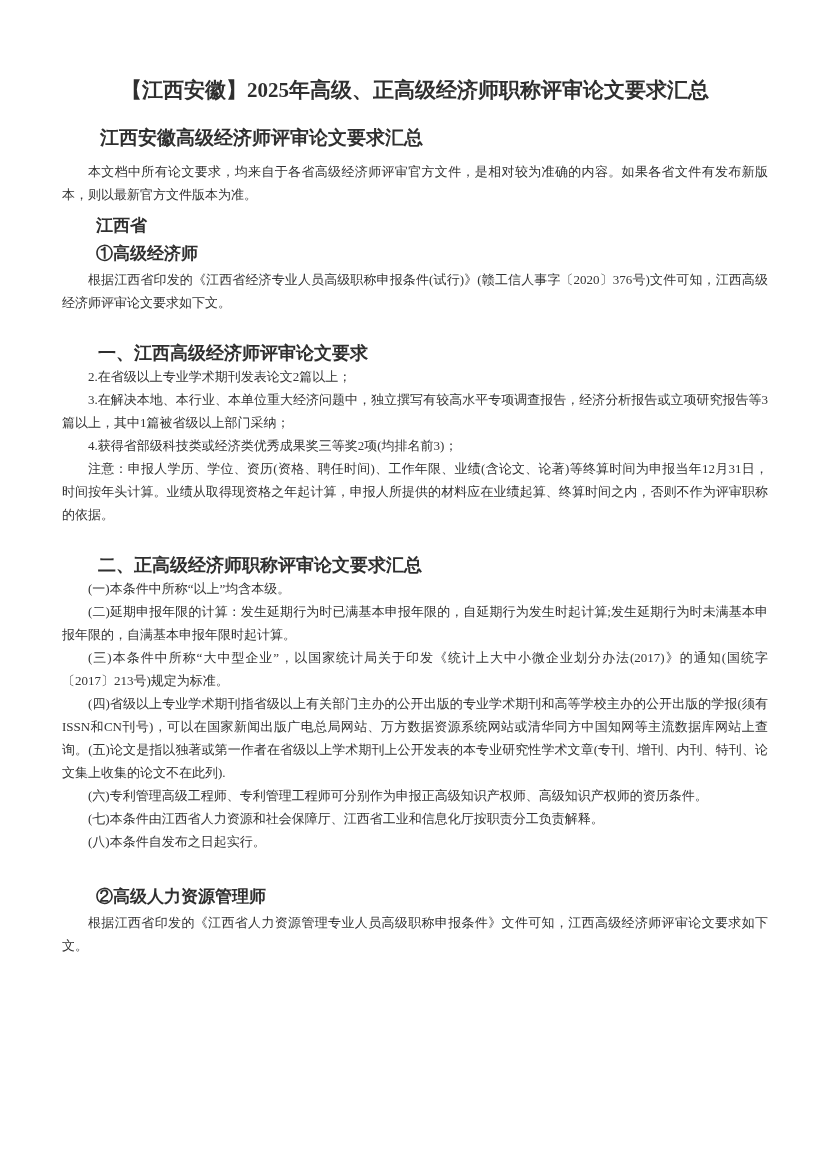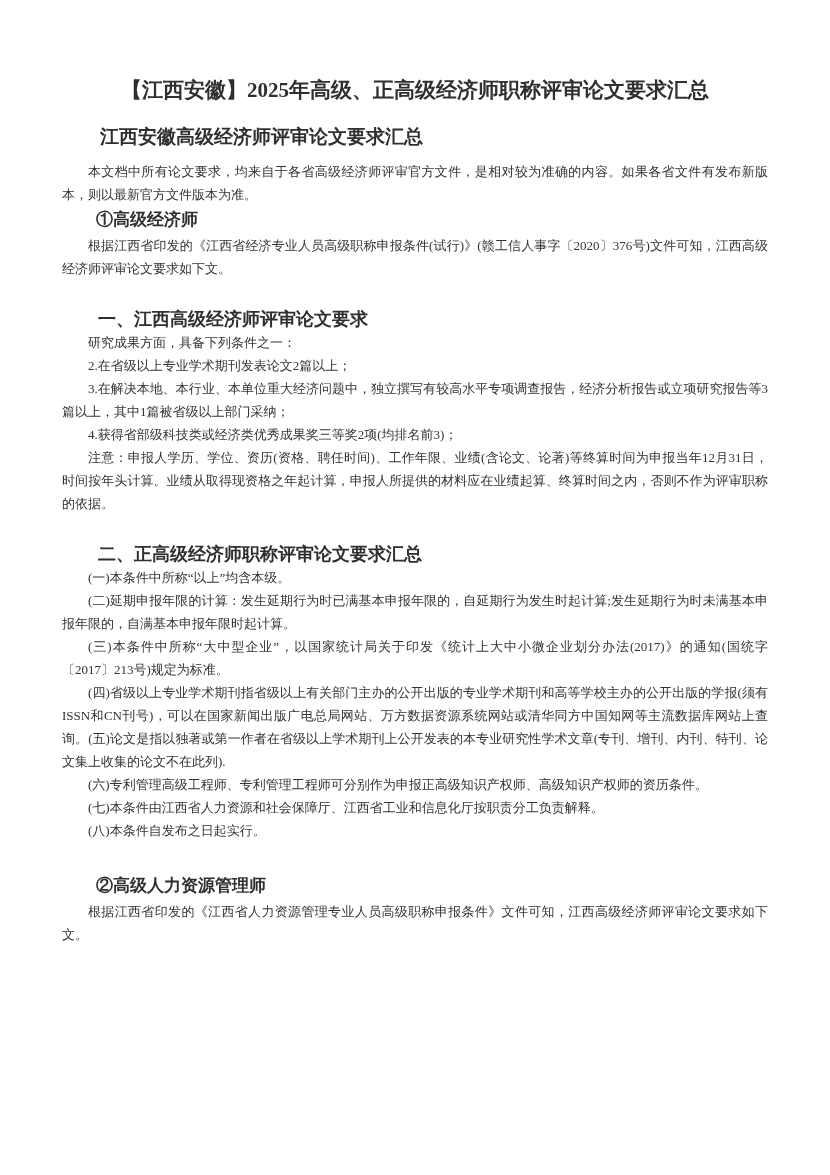--- a/index.html
+++ b/index.html
@@ -30,21 +30,20 @@
     margin: 0 0 20px 0;
     color: #2f2f2f;
   }
   .h-summary {
     font-size: 19px;
     font-weight: bold;
     line-height: 28px;
     text-indent: 2em;
     margin: 0 0 8px 0;
     color: #2f2f2f;
-    font-family: Liberation Mono, monospace;
   }
   .h-mid {
     font-size: 17px;
     font-weight: bold;
     line-height: 28px;
     text-indent: 2em;
     margin: 0;
     color: #2f2f2f;
   }
   .h-prov { margin-top: 6px; }
@@ -70,28 +69,28 @@
 <body>
 
 <div class="page">
 
   <h1 class="doc-title">【江西安徽】2025年高级、正高级经济师职称评审论文要求汇总</h1>
 
   <h2 class="h-summary">江西安徽高级经济师评审论文要求汇总</h2>
 
   <p class="body">本文档中所有论文要求，均来自于各省高级经济师评审官方文件，是相对较为准确的内容。如果各省文件有发布新版本，则以最新官方文件版本为准。</p>
 
+  <h3 class="h-mid h-prov">江西省</h3>
 
   <h3 class="h-mid">①高级经济师</h3>
 
   <p class="body">根据江西省印发的《江西省经济专业人员高级职称申报条件(试行)》(赣工信人事字〔2020〕376号)文件可知，江西高级经济师评审论文要求如下文。</p>
 
   <h4 class="h-req">一、江西高级经济师评审论文要求</h4>
 
-  <p class="body">研究成果方面，具备下列条件之一：</p>
   <p class="body">2.在省级以上专业学术期刊发表论文2篇以上；</p>
   <p class="body">3.在解决本地、本行业、本单位重大经济问题中，独立撰写有较高水平专项调查报告，经济分析报告或立项研究报告等3篇以上，其中1篇被省级以上部门采纳；</p>
   <p class="body">4.获得省部级科技类或经济类优秀成果奖三等奖2项(均排名前3)；</p>
   <p class="body">注意：申报人学历、学位、资历(资格、聘任时间)、工作年限、业绩(含论文、论著)等终算时间为申报当年12月31日，时间按年头计算。业绩从取得现资格之年起计算，申报人所提供的材料应在业绩起算、终算时间之内，否则不作为评审职称的依据。</p>
 
   <h4 class="h-req">二、正高级经济师职称评审论文要求汇总</h4>
 
   <p class="body">(一)本条件中所称“以上”均含本级。</p>
   <p class="body">(二)延期申报年限的计算：发生延期行为时已满基本申报年限的，自延期行为发生时起计算;发生延期行为时未满基本申报年限的，自满基本申报年限时起计算。</p>
   <p class="body">(三)本条件中所称“大中型企业”，以国家统计局关于印发《统计上大中小微企业划分办法(2017)》的通知(国统字〔2017〕213号)规定为标准。</p>

